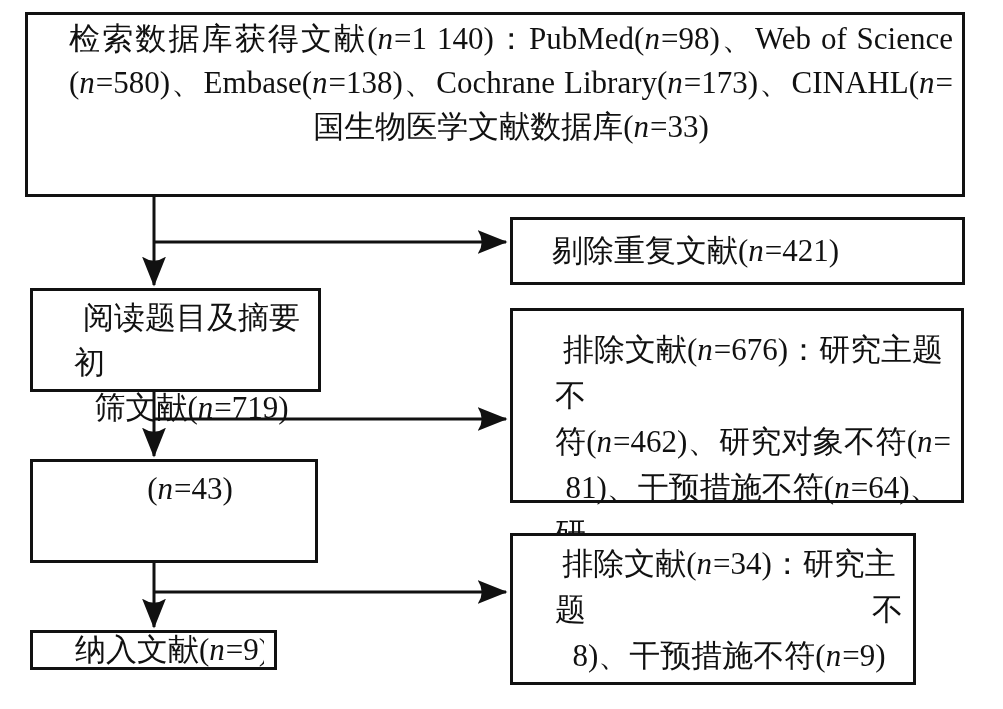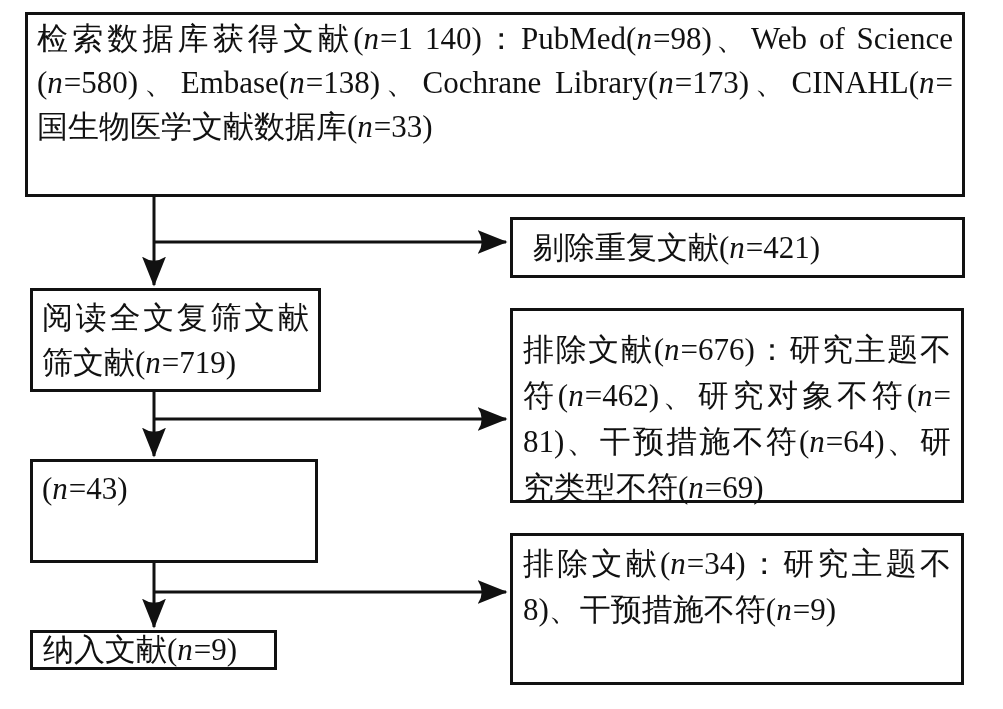--- a/index.html
+++ b/index.html
@@ -6,34 +6,34 @@
   .canvas{
     position:relative;width:1003px;height:709px;background:#ffffff;
     font-family:"Liberation Serif","DejaVu Serif",serif;
     color:#111;overflow:hidden;
   }
   .connectors{position:absolute;left:0;top:0;width:1003px;height:709px;pointer-events:none;}
   .box{
     position:absolute;box-sizing:border-box;border:3px solid #111;
     background:#fff;font-size:31px;color:#111;
   }
-  .line{white-space:nowrap;overflow:hidden;}
-  .multi .line{white-space:normal;}
+  .line{white-space:nowrap;overflow:hidden;margin-left:32px;}
+  .multi .line{white-space:normal;text-align:center;}
   .j{text-align:justify;text-align-last:justify;text-justify:inter-character;}
   .center-v{display:flex;align-items:center;}
   .center-v .line{width:100%;}
   i.n{font-style:italic;padding-right:1px;}
 
   
   #box-search{left:25px;top:12px;width:940px;height:185px;padding:2px 9px;line-height:44px;}
-  #box-dup{left:510px;top:217px;width:455px;height:61px;padding:0 20px;}
+  #box-dup{left:510px;top:217px;width:455px;height:68px;padding:0 7px;}
   #box-screen1{left:30px;top:288px;width:291px;height:104px;padding:4px 9px;line-height:45px;}
   #box-excl1{left:510px;top:308px;width:454px;height:195px;padding:16px 10px;line-height:46px;}
   #box-screen2{left:30px;top:459px;width:288px;height:104px;padding:4px 9px;line-height:45px;}
-  #box-excl2{left:510px;top:533px;width:454px;height:152px;padding:5px 10px;line-height:46px;}
+  #box-excl2{left:510px;top:533px;width:406px;height:152px;padding:5px 10px;line-height:46px;}
   #box-incl{left:30px;top:630px;width:247px;height:40px;padding:0 10px;}
 </style>
 </head>
 <body>
 
 <div class="canvas">
 
   <svg class="connectors" width="1003" height="709" viewBox="0 0 1003 709" xmlns="http://www.w3.org/2000/svg">
     <defs>
       <marker id="arr" viewBox="0 0 10 8" refX="9.5" refY="4" markerWidth="10" markerHeight="8" orient="auto">
@@ -52,21 +52,21 @@
     <div class="line j">检索数据库获得文献(<i class="n">n</i>=1 140)：PubMed(<i class="n">n</i>=98)、Web of Science</div>
     <div class="line j">(<i class="n">n</i>=580)、Embase(<i class="n">n</i>=138)、Cochrane Library(<i class="n">n</i>=173)、CINAHL(<i class="n">n</i>=</div>
     <div class="line">国生物医学文献数据库(<i class="n">n</i>=33)</div>
   </div>
 
   <div class="box center-v" id="box-dup">
     <div class="line">剔除重复文献(<i class="n">n</i>=421)</div>
   </div>
 
   <div class="box multi" id="box-screen1">
-    <div class="line j">阅读全文复筛文献</div>
+    <div class="line j">阅读题目及摘要初</div>
     <div class="line">筛文献(<i class="n">n</i>=719)</div>
   </div>
 
   <div class="box multi" id="box-excl1">
     <div class="line j">排除文献(<i class="n">n</i>=676)：研究主题不</div>
     <div class="line j">符(<i class="n">n</i>=462)、研究对象不符(<i class="n">n</i>=</div>
     <div class="line j">81)、干预措施不符(<i class="n">n</i>=64)、研</div>
     <div class="line">究类型不符(<i class="n">n</i>=69)</div>
   </div>
 

